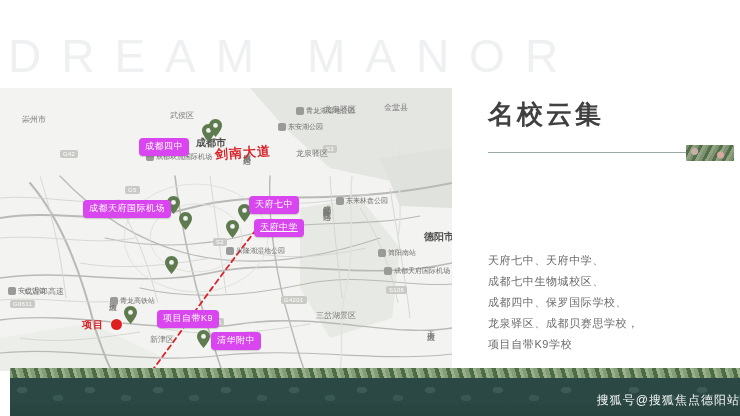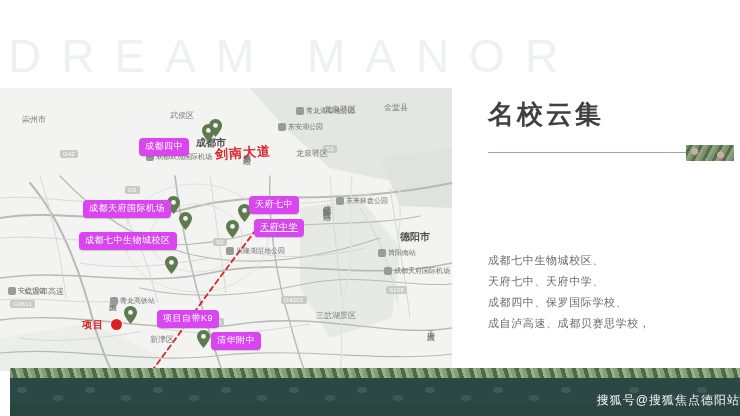--- a/index.html
+++ b/index.html
@@ -188,21 +188,21 @@
   <div class="shield" style="left:213px;top:150px;">S2</div>
   <div class="shield" style="left:125px;top:98px;">G5</div>
   <div class="shield" style="left:323px;top:57px;">S3</div>
   <div class="shield" style="left:206px;top:230px;">G76</div>
   <div class="shield" style="left:281px;top:208px;">G4201</div>
   <div class="shield" style="left:386px;top:198px;">S106</div>
   <div class="shield" style="left:10px;top:212px;">G0611</div>
 
   <div class="map-text city" style="left:196px;top:48px;">成都市</div>
   <div class="map-text" style="left:22px;top:26px;">崇州市</div>
-  <div class="map-text city" style="left:400px;top:142px;">德阳市</div>
+  <div class="map-text city" style="left:424px;top:142px;">德阳市</div>
   <div class="map-text" style="left:296px;top:60px;">龙泉驿区</div>
   <div class="map-text" style="left:170px;top:22px;">武侯区</div>
   <div class="map-text" style="left:372px;top:14px;margin-left:12px;">金堂县</div>
   <div class="map-text" style="left:150px;top:246px;">新津区</div>
   <div class="map-text" style="left:316px;top:222px;">三岔湖景区</div>
   <div class="map-text" style="left:324px;top:16px;">龙泉驿区</div>
 
   <div class="map-text vert" style="left:240px;top:58px;">成自泸高速</div>
   <div class="map-text vert" style="left:320px;top:110px;">成都经济区环线高速</div>
   <div class="map-text vert" style="left:106px;top:206px;">天府大道</div>
@@ -274,35 +274,35 @@
       </svg>
     </div>
 
   <div class="red-dot" style="left:111px;top:231px;"></div>
   <div class="red-text" style="left:82px;top:230px;">项目</div>
 
   <div class="road-red" style="left:215px;top:58px;">剑南大道</div>
 
   <div class="poi-label" style="left:139px;top:50px;">成都四中</div>
   <div class="poi-label" style="left:83px;top:112px;">成都天府国际机场</div>
-  <div class="poi-label" style="left:79px;top:144px;">成都七中生物城校区</div>
   <div class="poi-label" style="left:249px;top:108px;">天府七中</div>
   <div class="poi-label" style="left:254px;top:131px;text-decoration:underline;">天府中学</div>
   <div class="poi-label" style="left:157px;top:222px;">项目自带K9</div>
   <div class="poi-label" style="left:211px;top:244px;">清华附中</div>
 </div>
 
 <div class="content-title">名校云集</div>
 <div class="title-rule"></div>
 <div class="title-swatch"></div>
 
 <ul class="school-list">
+  <li>天府七中、天府中学、</li>
   <li>成都七中生物城校区、</li>
-  <li>天府七中、天府中学、</li>
   <li>成都四中、保罗国际学校、</li>
-  <li>成自泸高速、成都贝赛思学校，</li>
+  <li>龙泉驿区、成都贝赛思学校，</li>
+  <li>项目自带K9学校</li>
 </ul>
 
 <div class="bottom-band">
   <div class="band-foliage"></div>
   <div class="band-pattern"></div>
   <div class="sohu-watermark">搜狐号@搜狐焦点德阳站</div>
 </div>
 
 </body></html>

